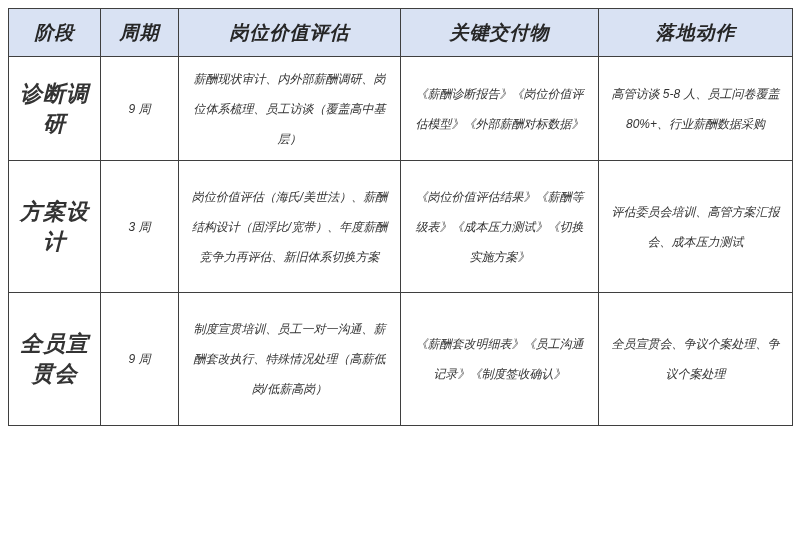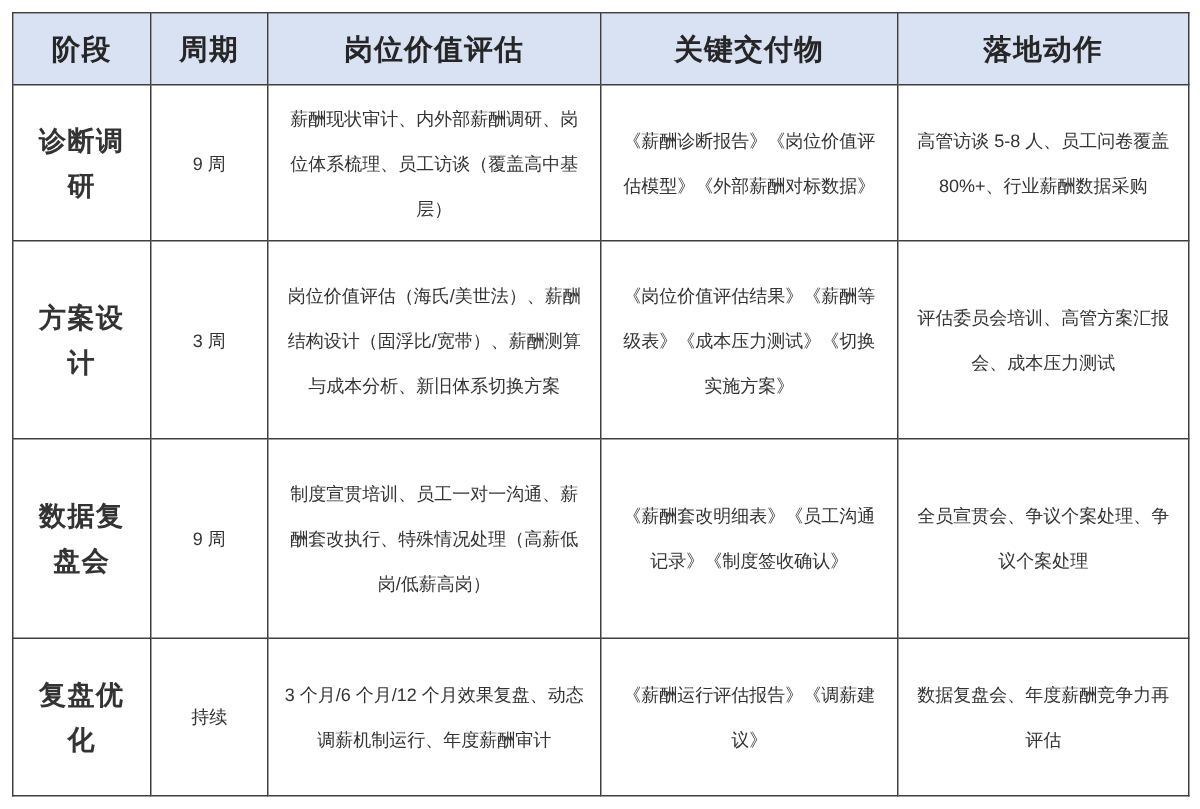--- a/index.html
+++ b/index.html
@@ -9,21 +9,21 @@
     --page-bg:#ffffff;
   }
   *{box-sizing:border-box;}
   html,body{margin:0;padding:0;}
   body{
     width:800px;height:539px;
     background:var(--page-bg);
     font-family:"Liberation Sans","DejaVu Sans",sans-serif;
     color:var(--text);
   }
-  .page{padding:8px;}
+  .page{padding:8px;font-style:italic;}
   table.main{
     border-collapse:collapse;
     table-layout:fixed;
     width:784px;
   }
   th,td{
     border:1px solid var(--border);
     text-align:center;
     vertical-align:middle;
     padding:4px 9px;
@@ -35,21 +35,21 @@
     font-size:19px;
     font-weight:bold;
     color:#262626;
     letter-spacing:1px;
   }
   td{
     font-size:12px;
     line-height:30px;
   }
   td.phase{
-    font-size:18px;
+    font-size:22px;
     font-weight:bold;
     letter-spacing:1px;
   }
   tr.row-0{height:104px;}
   tr.row-1{height:132px;}
   tr.row-2{height:133px;}
   tr.row-3{height:105px;}
 </style>
 </head>
 <body>
@@ -76,33 +76,26 @@
       <tr class="row-0">
         <td class="phase">诊断调研</td>
         <td class="period">9 周</td>
         <td class="core">薪酬现状审计、内外部薪酬调研、岗位体系梳理、员工访谈（覆盖高中基层）</td>
         <td class="deliv">《薪酬诊断报告》《岗位价值评估模型》《外部薪酬对标数据》</td>
         <td class="actions">高管访谈 5-8 人、员工问卷覆盖 80%+、行业薪酬数据采购</td>
       </tr>
       <tr class="row-1">
         <td class="phase">方案设计</td>
         <td class="period">3 周</td>
-        <td class="core">岗位价值评估（海氏/美世法）、薪酬结构设计（固浮比/宽带）、薪酬测算与成本分析、新旧体系切换方案</td>
+        <td class="core">岗位价值评估（海氏/美世法）、薪酬结构设计（固浮比/宽带）、年度薪酬竞争力再评估、新旧体系切换方案</td>
         <td class="deliv">《岗位价值评估结果》《薪酬等级表》《成本压力测试》《切换实施方案》</td>
         <td class="actions">评估委员会培训、高管方案汇报会、成本压力测试</td>
       </tr>
       <tr class="row-2">
-        <td class="phase">数据复盘会</td>
+        <td class="phase">全员宣贯会</td>
         <td class="period">9 周</td>
         <td class="core">制度宣贯培训、员工一对一沟通、薪酬套改执行、特殊情况处理（高薪低岗/低薪高岗）</td>
         <td class="deliv">《薪酬套改明细表》《员工沟通记录》《制度签收确认》</td>
         <td class="actions">全员宣贯会、争议个案处理、争议个案处理</td>
-      </tr>
-      <tr class="row-3">
-        <td class="phase">复盘优化</td>
-        <td class="period">持续</td>
-        <td class="core">3 个月/6 个月/12 个月效果复盘、动态调薪机制运行、年度薪酬审计</td>
-        <td class="deliv">《薪酬运行评估报告》《调薪建议》</td>
-        <td class="actions">数据复盘会、年度薪酬竞争力再评估</td>
       </tr>
     </tbody>
   </table>
 </div>
 
 </body></html>

